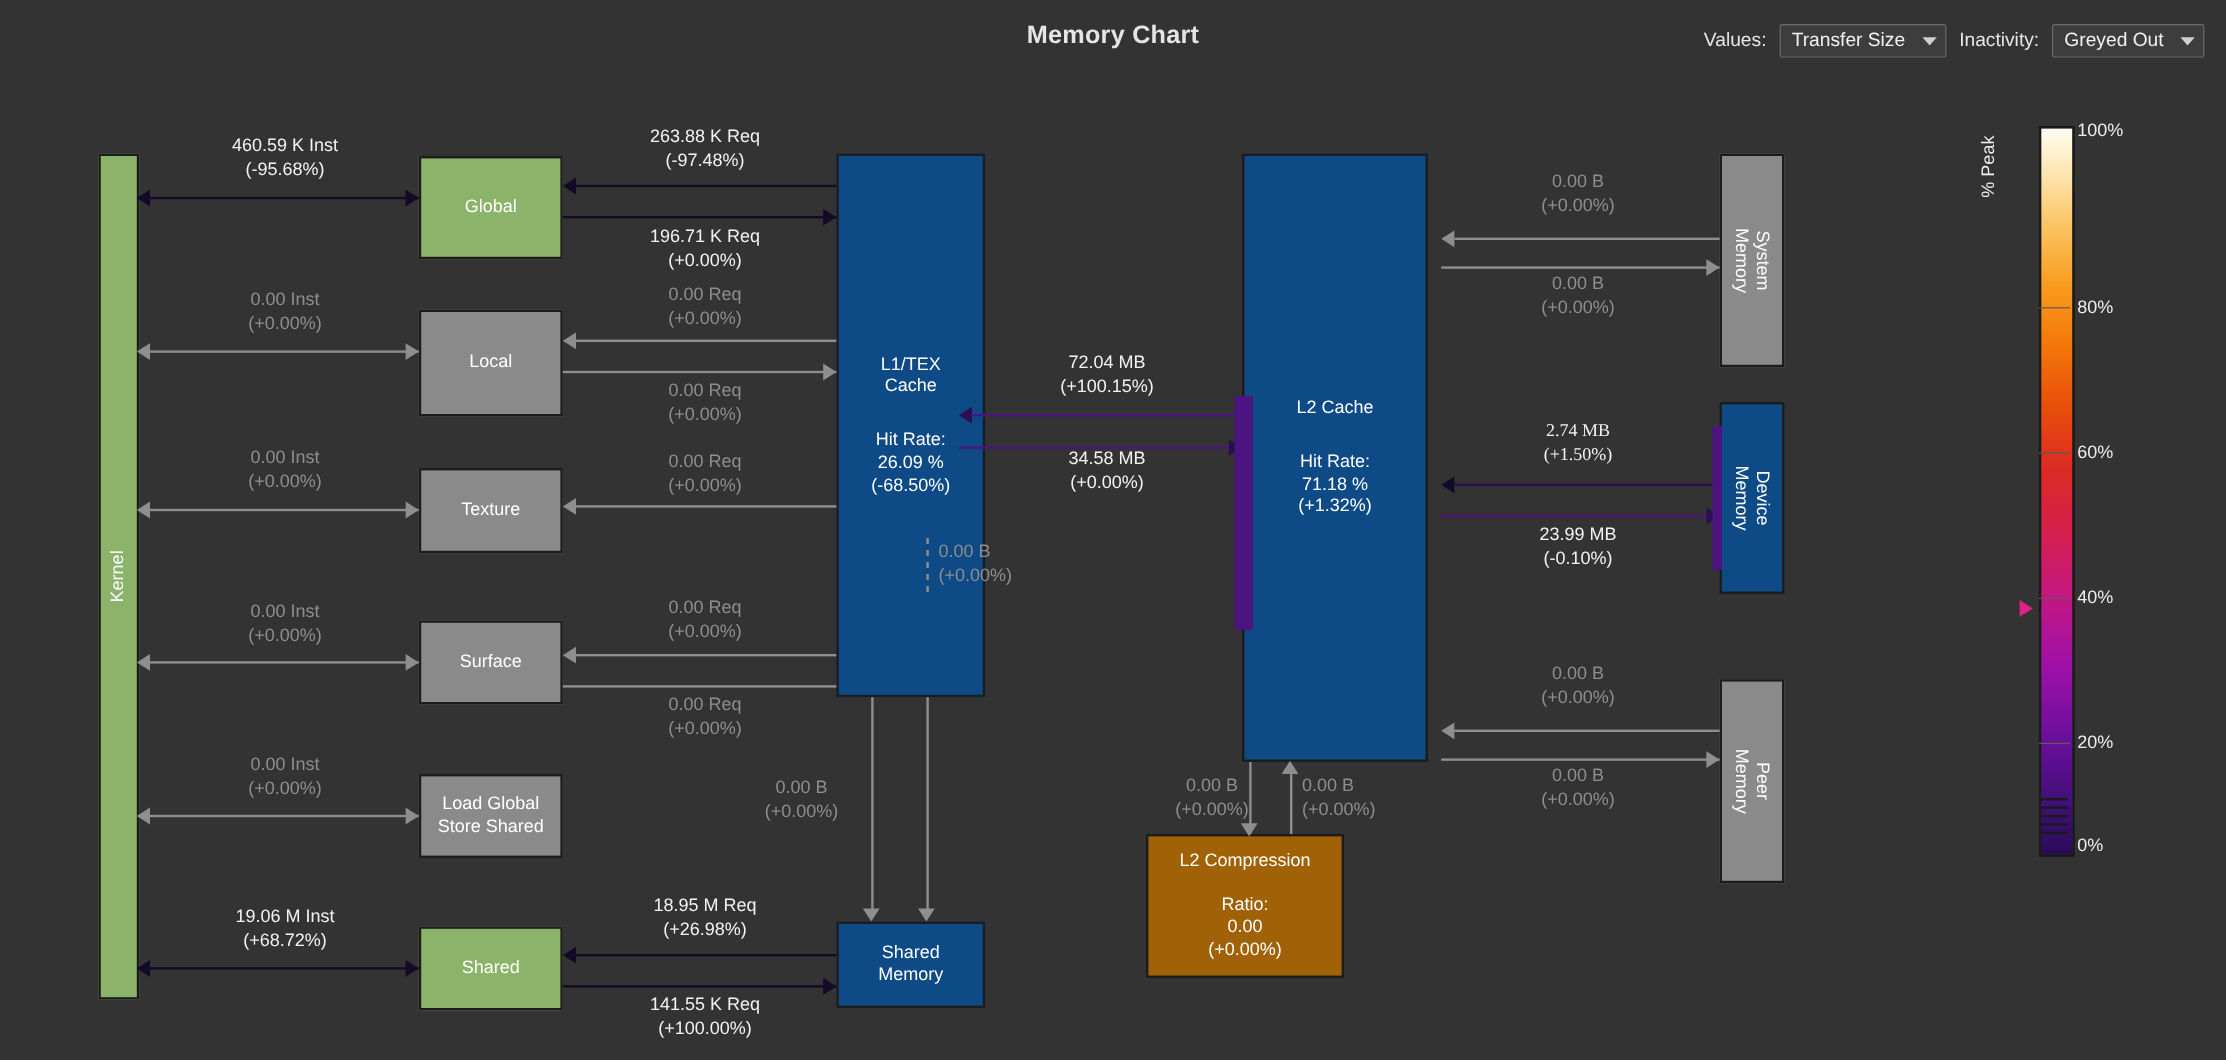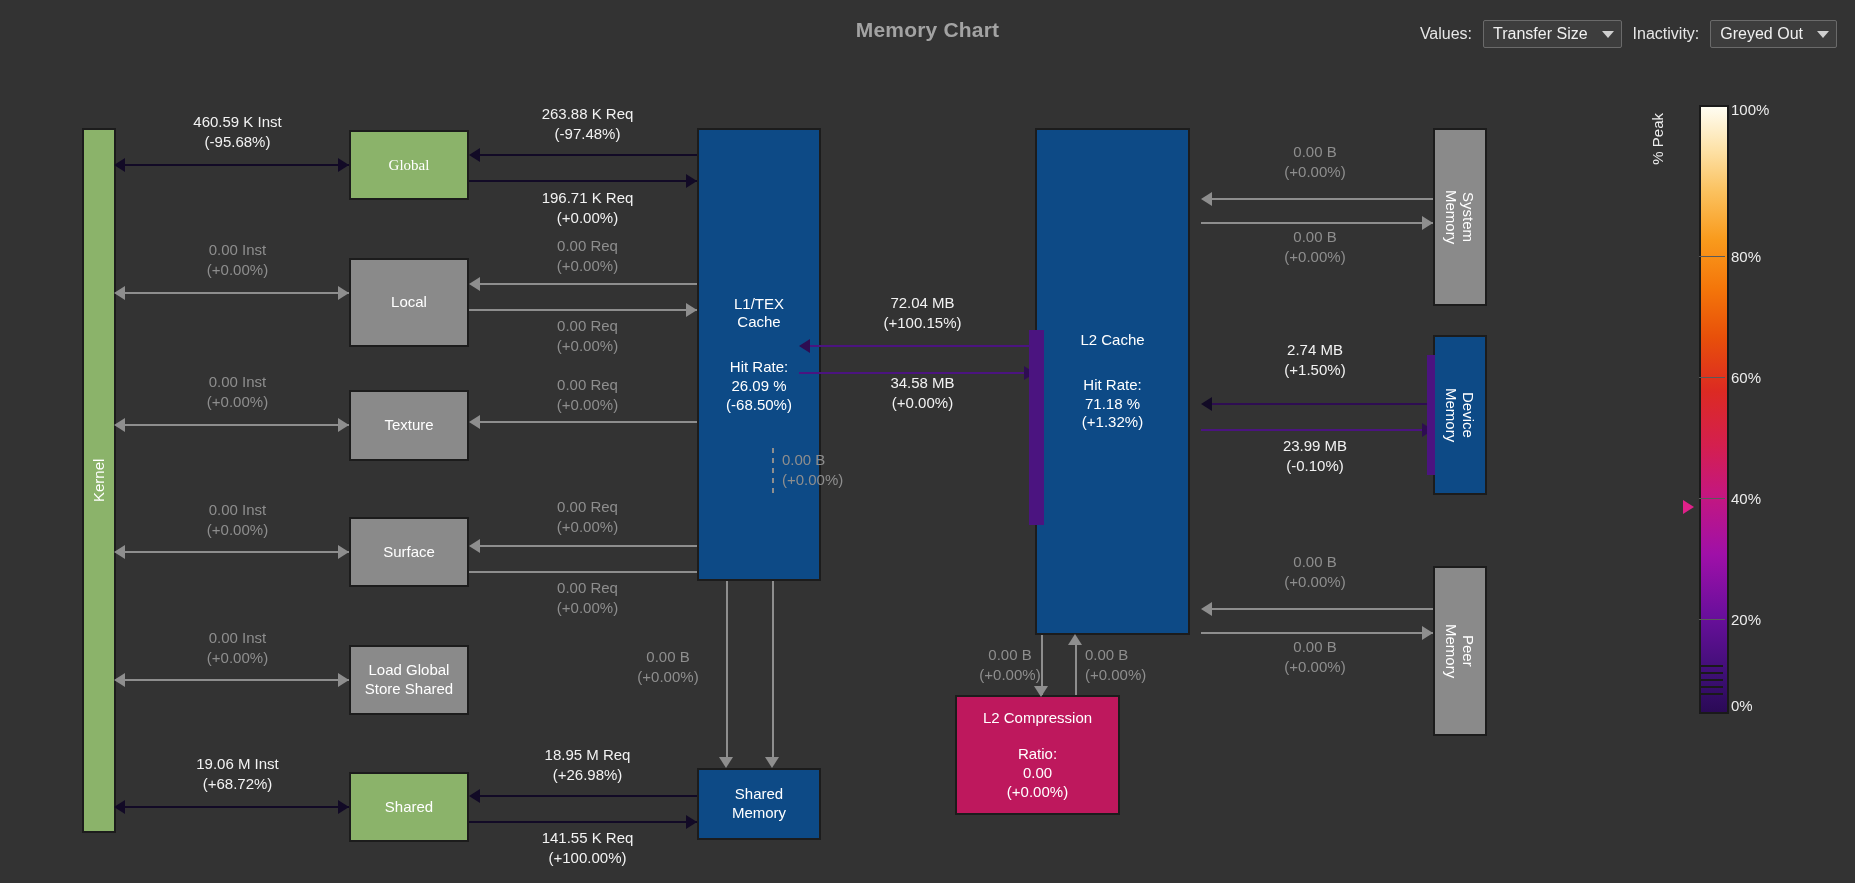--- a/index.html
+++ b/index.html
@@ -7,21 +7,21 @@
     width:1855px;height:883px;position:relative;overflow:hidden;
     background:#333333;
     font-family:"Liberation Sans","DejaVu Sans",sans-serif;
     color:#e8e8e8;
   }
   .abs{position:absolute;}
 
   
   #title{
     top:18px;left:0;width:1855px;text-align:center;
-    font-size:21px;font-weight:bold;color:#a3a3a3;letter-spacing:.2px;
+    font-size:21px;font-weight:bold;color:#e5e5e5;letter-spacing:.2px;
   }
   #top-controls{top:20px;right:18px;display:flex;align-items:center;gap:11px;}
   .ctl-label{font-size:16px;color:#e6e6e6;}
   .combo{
     display:flex;align-items:center;justify-content:space-between;
     background:#3d3d3d;border:1px solid #6a6a6a;border-radius:2px;
     height:26px;padding:0 7px 0 9px;font-size:16px;color:#f0f0f0;gap:12px;
   }
   .combo .caret{
     width:0;height:0;border-left:6px solid transparent;border-right:6px solid transparent;
@@ -30,21 +30,21 @@
 
   
   .box{
     box-sizing:border-box;border:2px solid #1c1c1c;
     display:flex;align-items:center;justify-content:center;
     text-align:center;font-size:15px;line-height:1.25;color:#ffffff;
   }
   .green{background:#8bb36a;}
   .grey{background:#8a8a8a;}
   .blue{background:#0d4a86;}
-  .cmp{background:#be185d;color:#ffffff;}
+  .cmp{background:#a16207;color:#ffffff;}
   .vert{writing-mode:vertical-rl;}
   .vert.kernel{writing-mode:vertical-rl;transform:rotate(180deg);}
 
   
   .lbl{
     position:absolute;text-align:center;font-size:15px;line-height:1.32;
     color:#f2f2f2;white-space:nowrap;
   }
   .lbl.dim{color:#8e8e8e;}
 
@@ -93,21 +93,21 @@
   </div>
   <span class="ctl-label">Inactivity:</span>
   <div class="combo">
     <span>Greyed Out</span>
     <span class="caret"></span>
   </div>
 </div>
 
 <div class="abs box green vert kernel" style="left:82px;top:128px;width:34px;height:705px;">Kernel</div>
 
-<div class="abs box green" style="left:349px;top:130px;width:120px;height:70px;font-family:Liberation Serif, serif;">Global</div>
+<div class="abs box green" style="left:349px;top:130px;width:120px;height:86px;">Global</div>
 <div class="abs box grey" style="left:349px;top:258px;width:120px;height:89px;">Local</div>
 <div class="abs box grey" style="left:349px;top:390px;width:120px;height:71px;">Texture</div>
 <div class="abs box grey" style="left:349px;top:517px;width:120px;height:70px;">Surface</div>
 <div class="abs box grey" style="left:349px;top:645px;width:120px;height:70px;white-space:pre-line;">Load Global
 Store Shared</div>
 <div class="abs box green" style="left:349px;top:772px;width:120px;height:70px;">Shared</div>
 
 <div class="abs box blue" style="left:697px;top:128px;width:124px;height:453px;flex-direction:column;justify-content:center;gap:0;">
   <div style="white-space:pre-line;">L1/TEX
 Cache</div>
@@ -288,21 +288,21 @@
 </div>
 <div class="hline" style="left:1212px;top:198px;width:221px;background:#8e8e8e;"></div>
 <div class="ah left" style="left:1201px;top:192px;color:#8e8e8e;"></div>
 <div class="hline" style="left:1201px;top:222px;width:232px;background:#8e8e8e;"></div>
 <div class="ah right" style="left:1422px;top:216px;color:#8e8e8e;"></div>
 <div class="lbl dim" style="left:1240px;top:227px;width:150px;">
   <div>0.00 B</div>
     <div>(+0.00%)</div>
 </div>
 
-<div class="lbl" style="left:1240px;top:340px;width:150px;">
+<div class="lbl" style="left:1240px;top:350px;width:150px;font-family:Liberation Serif, serif;">
   <div>2.74 MB</div>
     <div>(+1.50%)</div>
 </div>
 <div class="hline" style="left:1212px;top:403px;width:221px;background:#2e0d52;"></div>
 <div class="ah left" style="left:1201px;top:397px;color:#120a26;"></div>
 <div class="hline" style="left:1201px;top:429px;width:232px;background:#4b1480;"></div>
 <div class="ah right" style="left:1422px;top:423px;color:#2e0d52;"></div>
 <div class="lbl" style="left:1240px;top:436px;width:150px;">
   <div>23.99 MB</div>
     <div>(-0.10%)</div>

